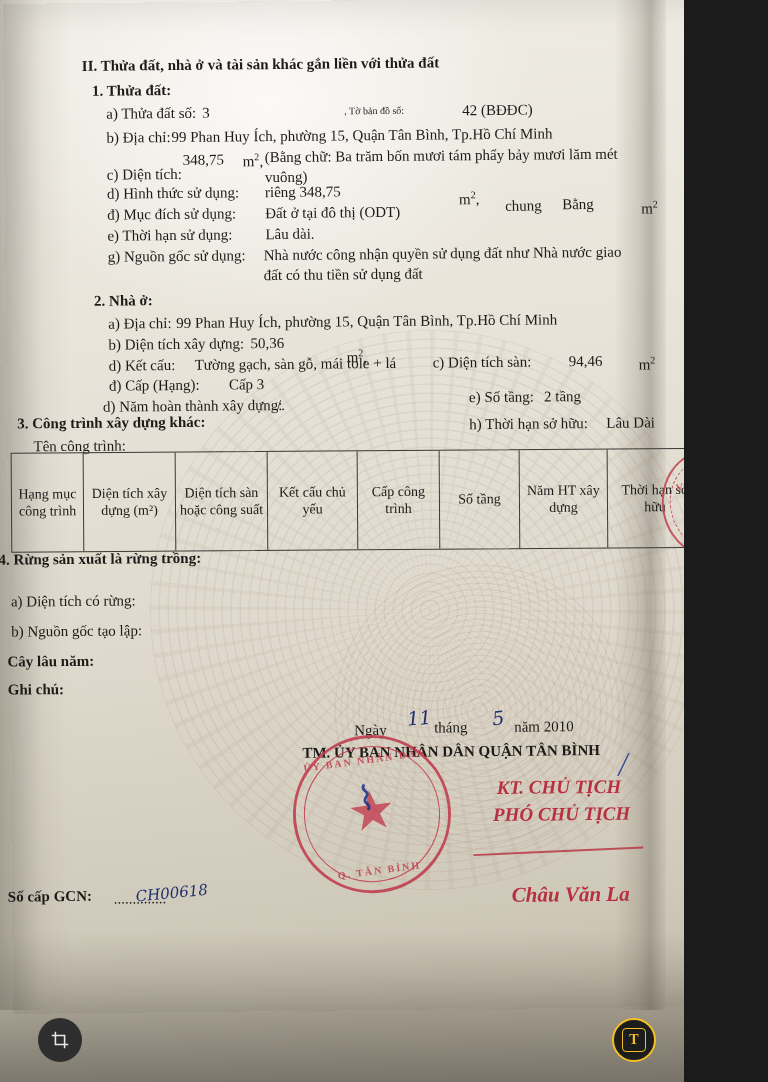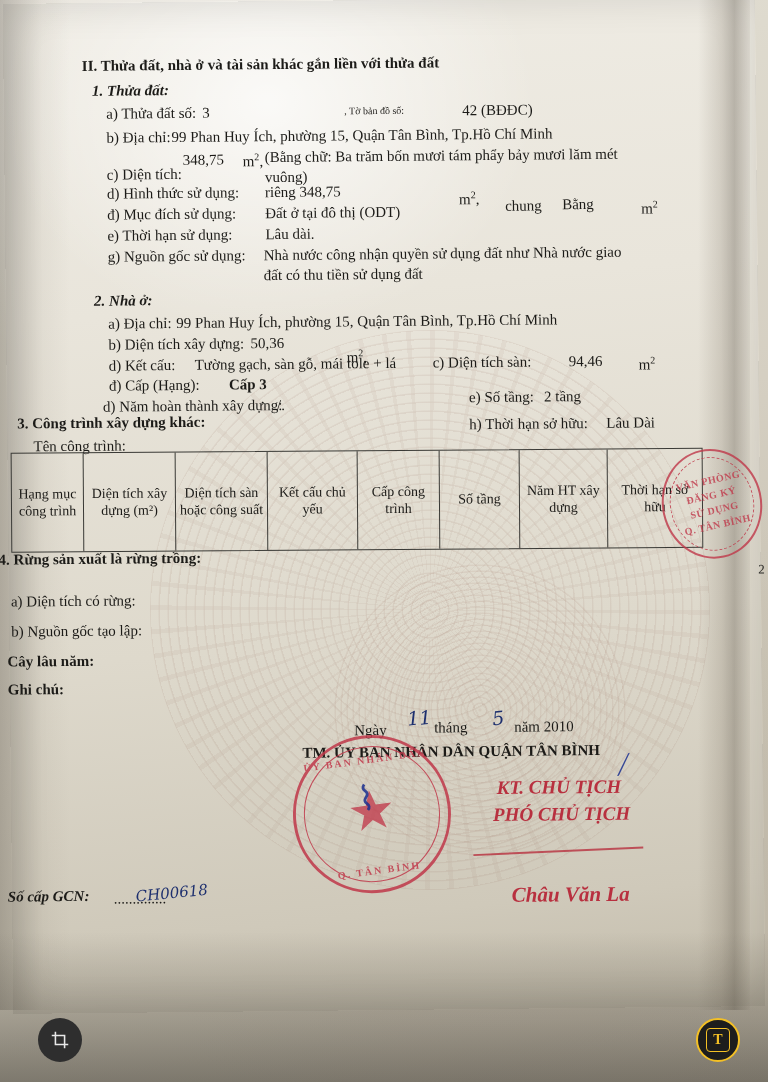--- a/index.html
+++ b/index.html
@@ -2,21 +2,21 @@
 <html><head>
 <meta charset="utf-8">
 <style>
   html, body {
     margin: 0;
     padding: 0;
     background: #1b1b1b;
   }
   #page {
     position: relative;
-    width: 768px;
+    width: 684px;
     height: 1082px;
     overflow: hidden;
     background: #fef9c3;
     font-family: "Liberation Serif", serif;
   }
 
   
   .photo-bg {
     position: absolute;
     inset: 0;
@@ -88,21 +88,21 @@
   .doc {
     position: absolute;
     left: 0; top: 0;
     width: 768px;
     height: 1010px;
     transform: rotate(-0.55deg);
     color: #1c1b18;
   }
   .ln { position: absolute; white-space: nowrap; }
   .b  { font-weight: bold; }
-  .bi { font-weight: bold; font-style: italic; }
+  .bi { font-weight: bold; }
   .s15 { font-size: 15px; }
   .s13 { font-size: 10px; }
   .sup { font-size: 10px; vertical-align: super; }
 
   
   .tbl {
     position: absolute;
     left: 11px;
     top: 450px;
     width: 690px;
@@ -343,21 +343,21 @@
     <div class="ln s15" style="left:434px; top:355px;">c) Diện tích sàn:</div>
     <div class="ln s15" style="left:570px; top:355px;">94,46</div>
     <div class="ln s15" style="left:640px; top:357px;">
       <span>m</span><span class="sup">2</span>
     </div>
 
     <div class="ln s15" style="left:110px; top:355px;">d) Kết cấu:</div>
     <div class="ln s15" style="left:196px; top:355px;">Tường gạch, sàn gỗ, mái tole + lá</div>
 
     <div class="ln s15" style="left:110px; top:375px;">đ) Cấp (Hạng):</div>
-    <div class="ln s15" style="left:230px; top:375px;font-weight:bold;">Cấp 3</div>
+    <div class="ln s15" style="left:230px; top:375px;">Cấp 3</div>
 
     <div class="ln s15" style="left:104px; top:396px;">d) Năm hoàn thành xây dựng:</div>
     <div class="ln s15" style="left:278px; top:396px;">/.</div>
 
     <div class="ln s15" style="left:470px; top:390px;">e) Số tầng:</div>
     <div class="ln s15" style="left:545px; top:390px;">2 tầng</div>
 
     <div class="ln s15" style="left:470px; top:417px;">h) Thời hạn sở hữu:</div>
     <div class="ln s15" style="left:607px; top:417px;">Lâu Dài</div>
 

